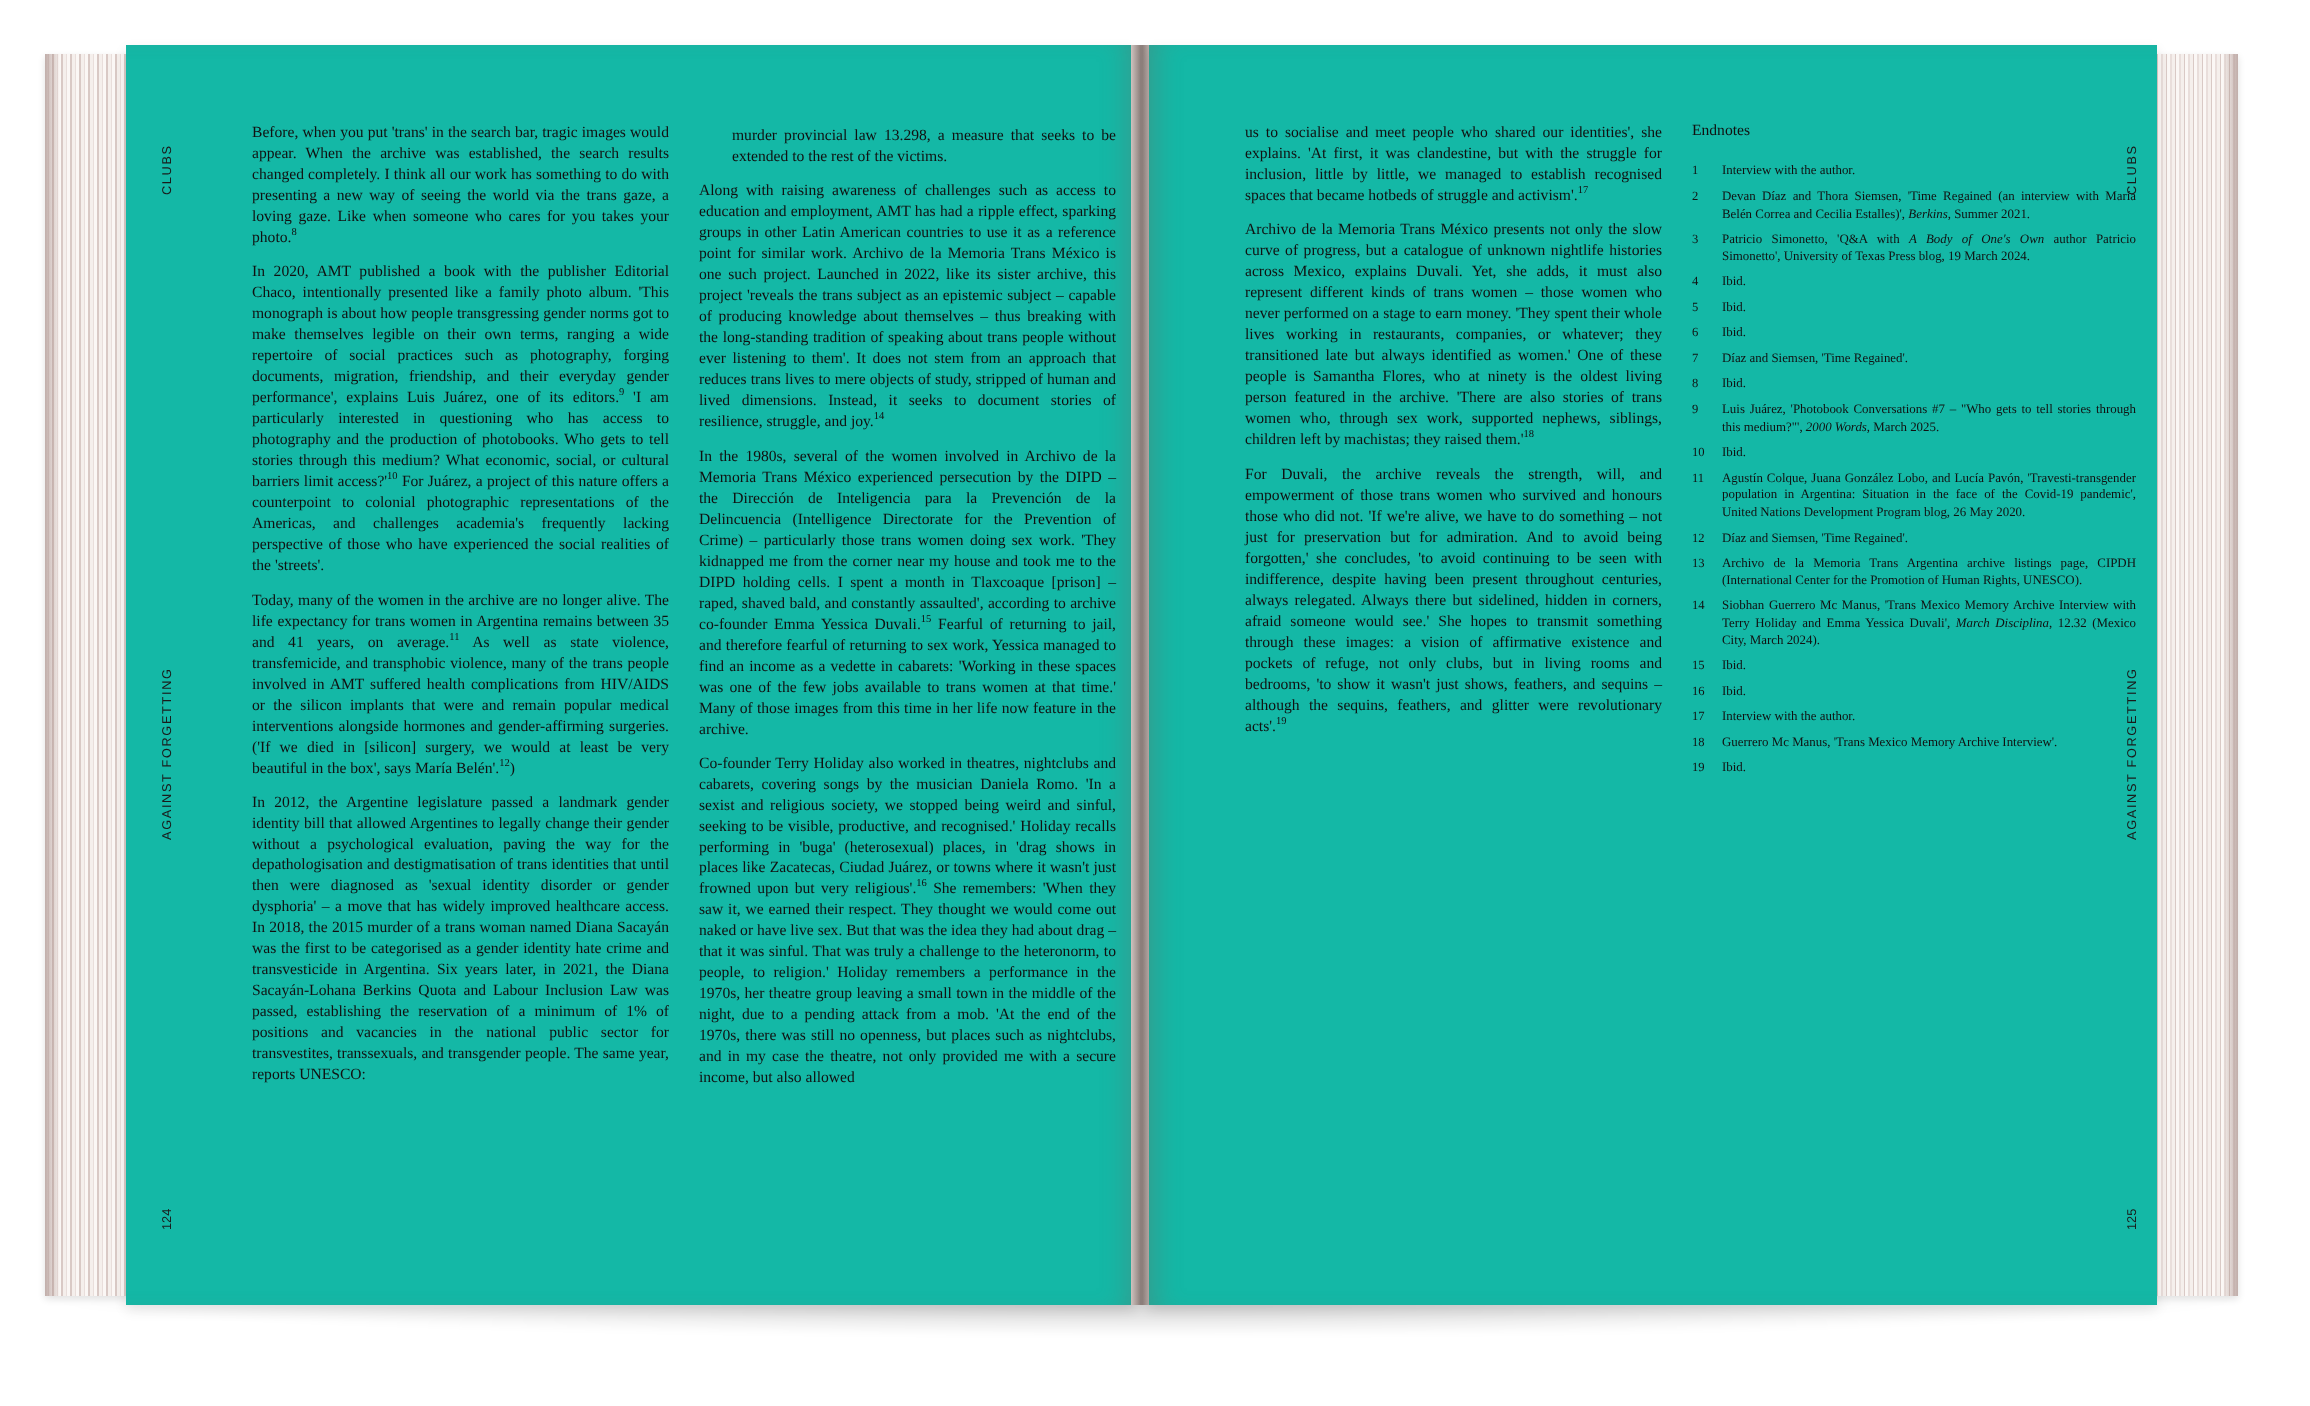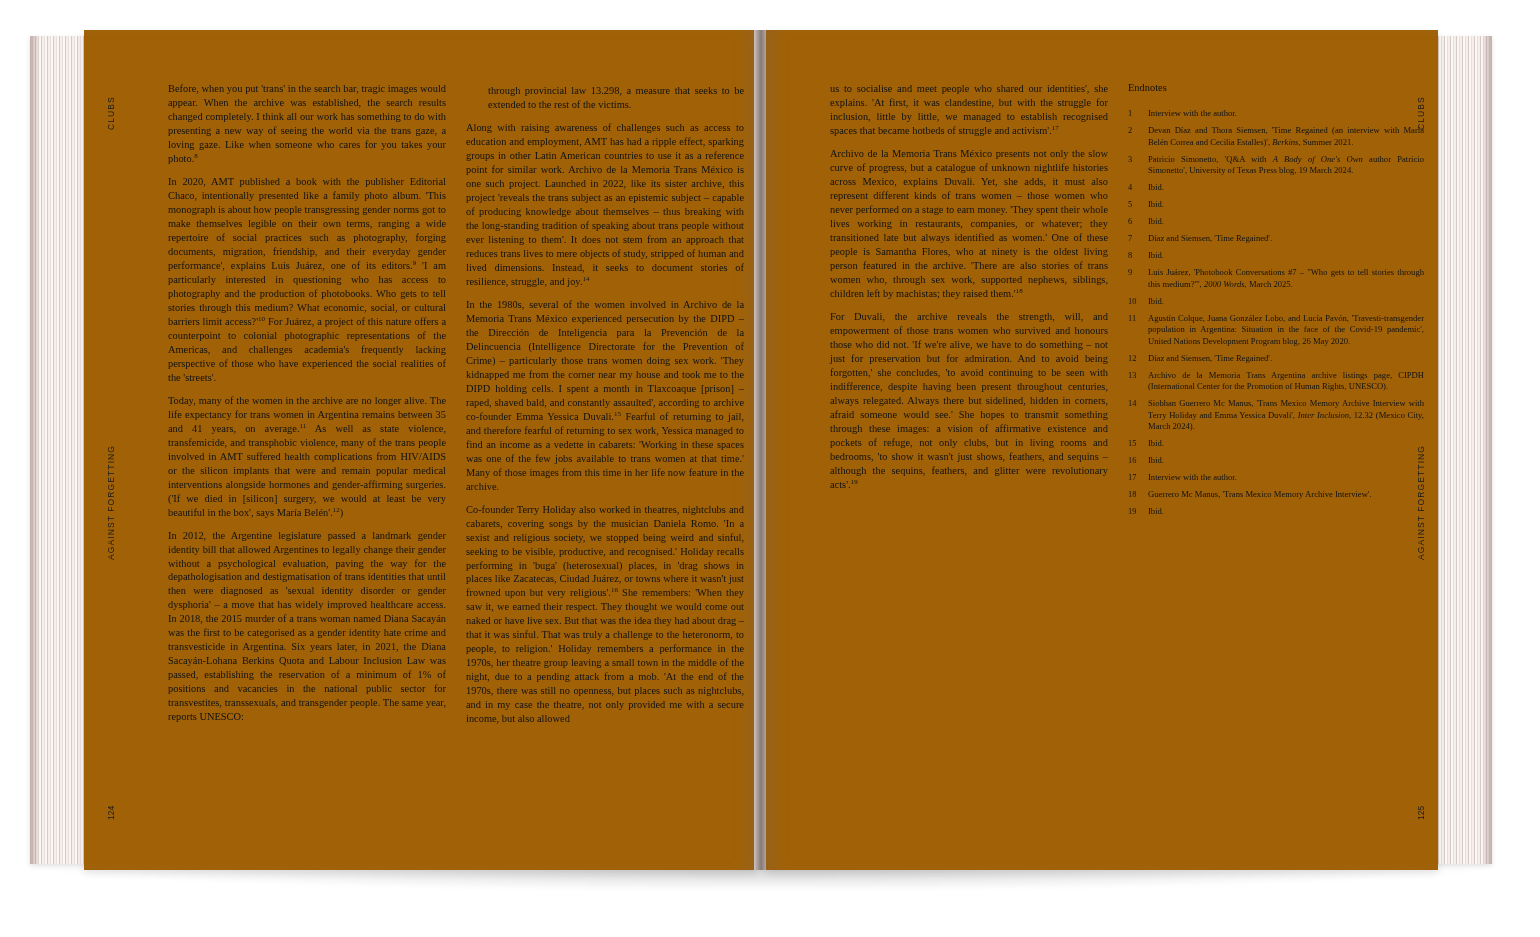--- a/index.html
+++ b/index.html
@@ -66,21 +66,21 @@
     position: absolute;
     right: 0; top: 0; width: 10px; height: 100%;
     background: linear-gradient(270deg, rgba(150,120,115,0.55), rgba(255,255,255,0));
   }
 
   .page {
     position: absolute;
     top: 0;
     width: 672px;
     height: 840px;
-    background: #a16207;
+    background: #14b8a6;
   }
   .page-left {
     left: 54px;
     box-shadow: inset -14px 0 18px -10px rgba(120,100,95,0.35),
                 0 3px 8px rgba(0,0,0,0.10);
   }
   .page-right {
     right: 54px;
     box-shadow: inset 14px 0 18px -10px rgba(120,100,95,0.35),
                 0 3px 8px rgba(0,0,0,0.10);
@@ -206,21 +206,21 @@
       <div class="folio" style="left:22px; top:790px; transform: rotate(-90deg);">124</div>
 
       <div class="col" id="lp-c1">
         <p>Before, when you put 'trans' in the search bar, tragic images would appear. When the archive was established, the search results changed completely. I think all our work has something to do with presenting a new way of seeing the world via the trans gaze, a loving gaze. Like when someone who cares for you takes your photo.<sup>8</sup></p>
         <p>In 2020, AMT published a book with the publisher Editorial Chaco, intentionally presented like a family photo album. 'This monograph is about how people transgressing gender norms got to make themselves legible on their own terms, ranging a wide repertoire of social practices such as photography, forging documents, migration, friendship, and their everyday gender performance', explains Luis Juárez, one of its editors.<sup>9</sup> 'I am particularly interested in questioning who has access to photography and the production of photobooks. Who gets to tell stories through this medium? What economic, social, or cultural barriers limit access?'<sup>10</sup> For Juárez, a project of this nature offers a counterpoint to colonial photographic representations of the Americas, and challenges academia's frequently lacking perspective of those who have experienced the social realities of the 'streets'.</p>
         <p>Today, many of the women in the archive are no longer alive. The life expectancy for trans women in Argentina remains between 35 and 41 years, on average.<sup>11</sup> As well as state violence, transfemicide, and transphobic violence, many of the trans people involved in AMT suffered health complications from HIV/AIDS or the silicon implants that were and remain popular medical interventions alongside hormones and gender-affirming surgeries. ('If we died in [silicon] surgery, we would at least be very beautiful in the box', says María Belén'.<sup>12</sup>)</p>
         <p>In 2012, the Argentine legislature passed a landmark gender identity bill that allowed Argentines to legally change their gender without a psychological evaluation, paving the way for the depathologisation and destigmatisation of trans identities that until then were diagnosed as 'sexual identity disorder or gender dysphoria' – a move that has widely improved healthcare access. In 2018, the 2015 murder of a trans woman named Diana Sacayán was the first to be categorised as a gender identity hate crime and transvesticide in Argentina. Six years later, in 2021, the Diana Sacayán-Lohana Berkins Quota and Labour Inclusion Law was passed, establishing the reservation of a minimum of 1% of positions and vacancies in the national public sector for transvestites, transsexuals, and transgender people. The same year, reports UNESCO:</p>
       </div>
 
       <div class="col" id="lp-c2">
-        <p class="quote">through provincial law 13.298, a measure that seeks to be extended to the rest of the victims.</p>
+        <p class="quote">murder provincial law 13.298, a measure that seeks to be extended to the rest of the victims.</p>
         <p>Along with raising awareness of challenges such as access to education and employment, AMT has had a ripple effect, sparking groups in other Latin American countries to use it as a reference point for similar work. Archivo de la Memoria Trans México is one such project. Launched in 2022, like its sister archive, this project 'reveals the trans subject as an epistemic subject – capable of producing knowledge about themselves – thus breaking with the long-standing tradition of speaking about trans people without ever listening to them'. It does not stem from an approach that reduces trans lives to mere objects of study, stripped of human and lived dimensions. Instead, it seeks to document stories of resilience, struggle, and joy.<sup>14</sup></p>
         <p>In the 1980s, several of the women involved in Archivo de la Memoria Trans México experienced persecution by the DIPD – the Dirección de Inteligencia para la Prevención de la Delincuencia (Intelligence Directorate for the Prevention of Crime) – particularly those trans women doing sex work. 'They kidnapped me from the corner near my house and took me to the DIPD holding cells. I spent a month in Tlaxcoaque [prison] – raped, shaved bald, and constantly assaulted', according to archive co-founder Emma Yessica Duvali.<sup>15</sup> Fearful of returning to jail, and therefore fearful of returning to sex work, Yessica managed to find an income as a vedette in cabarets: 'Working in these spaces was one of the few jobs available to trans women at that time.' Many of those images from this time in her life now feature in the archive.</p>
         <p>Co-founder Terry Holiday also worked in theatres, nightclubs and cabarets, covering songs by the musician Daniela Romo. 'In a sexist and religious society, we stopped being weird and sinful, seeking to be visible, productive, and recognised.' Holiday recalls performing in 'buga' (heterosexual) places, in 'drag shows in places like Zacatecas, Ciudad Juárez, or towns where it wasn't just frowned upon but very religious'.<sup>16</sup> She remembers: 'When they saw it, we earned their respect. They thought we would come out naked or have live sex. But that was the idea they had about drag – that it was sinful. That was truly a challenge to the heteronorm, to people, to religion.' Holiday remembers a performance in the 1970s, her theatre group leaving a small town in the middle of the night, due to a pending attack from a mob. 'At the end of the 1970s, there was still no openness, but places such as nightclubs, and in my case the theatre, not only provided me with a secure income, but also allowed</p>
       </div>
     </div>
 
     <div class="gutter"></div>
 
     <div class="page page-right">
 
@@ -286,21 +286,21 @@
           <div class="note">
             <div class="num">12</div>
             <div class="body">Díaz and Siemsen, 'Time Regained'.</div>
           </div>
           <div class="note">
             <div class="num">13</div>
             <div class="body">Archivo de la Memoria Trans Argentina archive listings page, CIPDH (International Center for the Promotion of Human Rights, UNESCO).</div>
           </div>
           <div class="note">
             <div class="num">14</div>
-            <div class="body">Siobhan Guerrero Mc Manus, 'Trans Mexico Memory Archive Interview with Terry Holiday and Emma Yessica Duvali', <i>Inter Inclusion</i>, 12.32 (Mexico City, March 2024).</div>
+            <div class="body">Siobhan Guerrero Mc Manus, 'Trans Mexico Memory Archive Interview with Terry Holiday and Emma Yessica Duvali', <i>March Disciplina</i>, 12.32 (Mexico City, March 2024).</div>
           </div>
           <div class="note">
             <div class="num">15</div>
             <div class="body">Ibid.</div>
           </div>
           <div class="note">
             <div class="num">16</div>
             <div class="body">Ibid.</div>
           </div>
           <div class="note">

